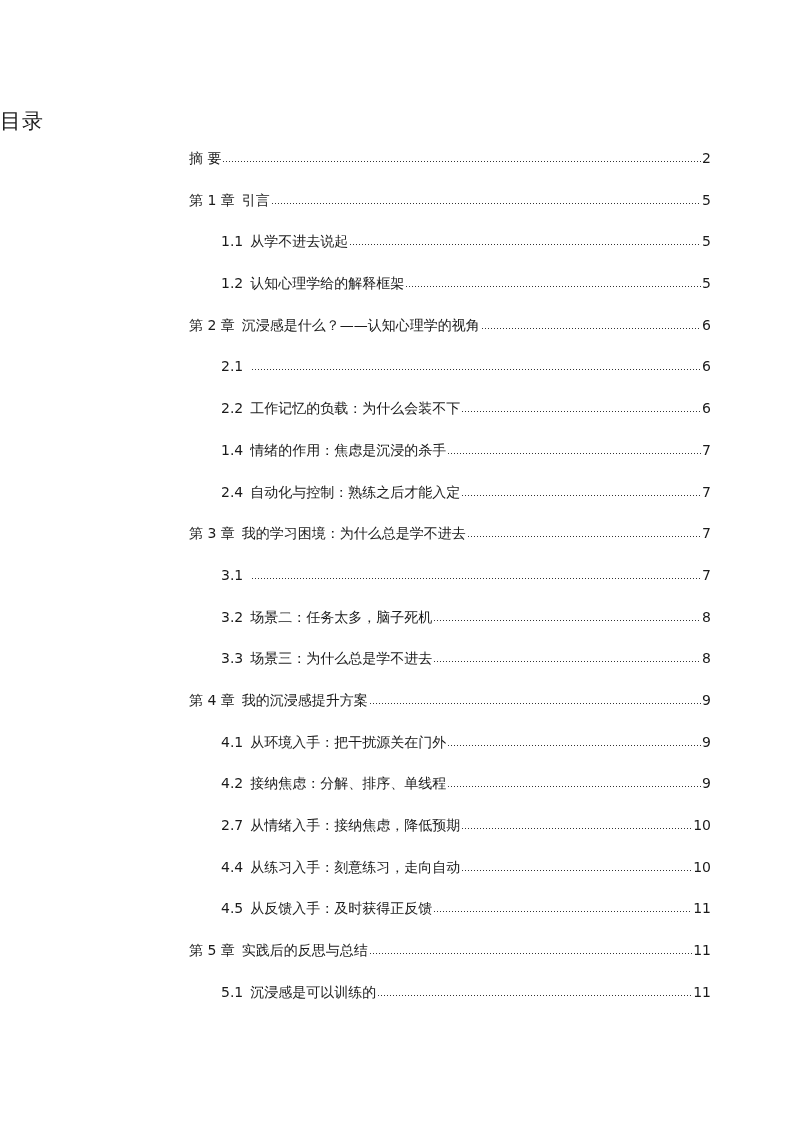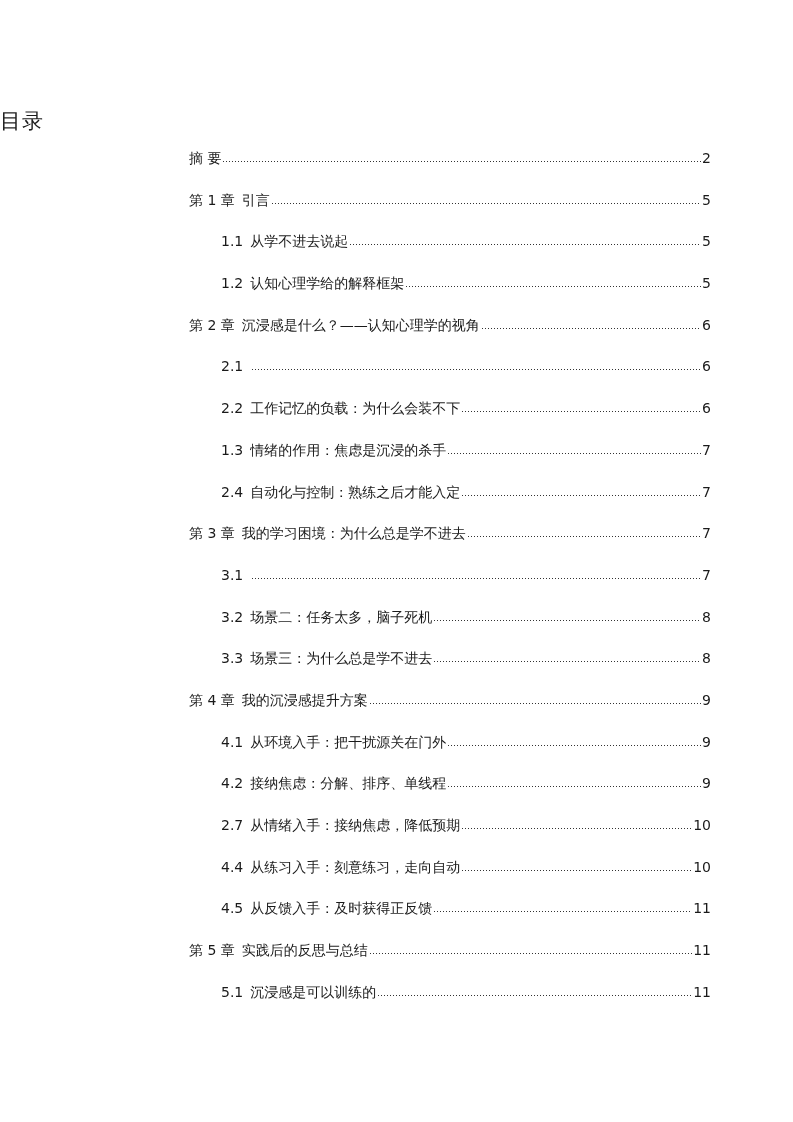--- a/index.html
+++ b/index.html
@@ -65,21 +65,21 @@
     <span class="page">6</span>
   </div>
   <div class="entry sub">
     <span class="num">2.2</span>
       <span class="gap"></span>
     <span class="label">工作记忆的负载：为什么会装不下</span>
     <span class="leader"></span>
     <span class="page">6</span>
   </div>
   <div class="entry sub">
-    <span class="num">1.3</span>
+    <span class="num">1.4</span>
       <span class="gap"></span>
     <span class="label">情绪的作用：焦虑是沉浸的杀手</span>
     <span class="leader"></span>
     <span class="page">7</span>
   </div>
   <div class="entry sub">
     <span class="num">2.4</span>
       <span class="gap"></span>
     <span class="label">自动化与控制：熟练之后才能入定</span>
     <span class="leader"></span>

